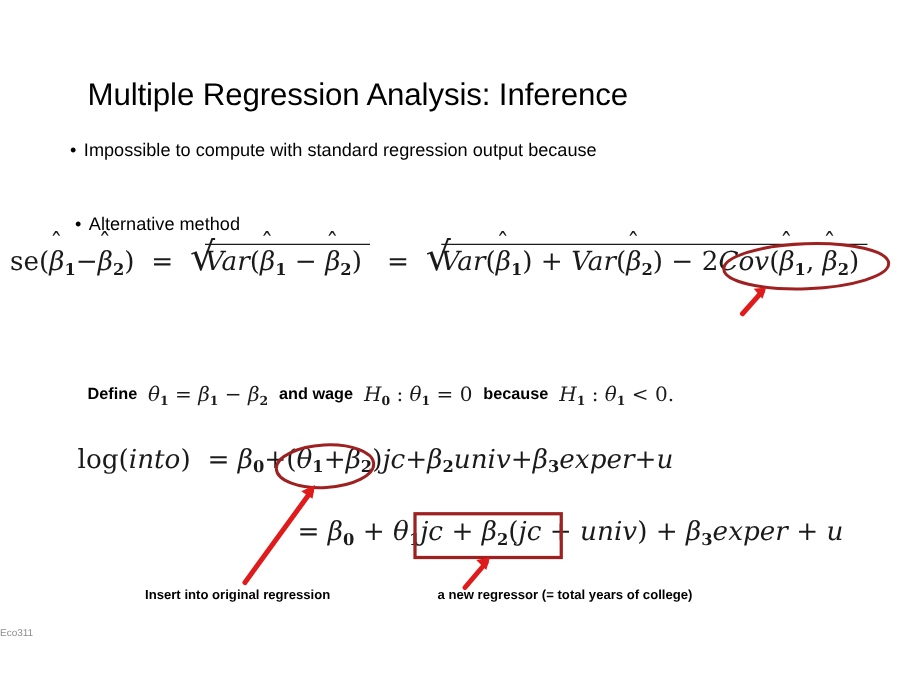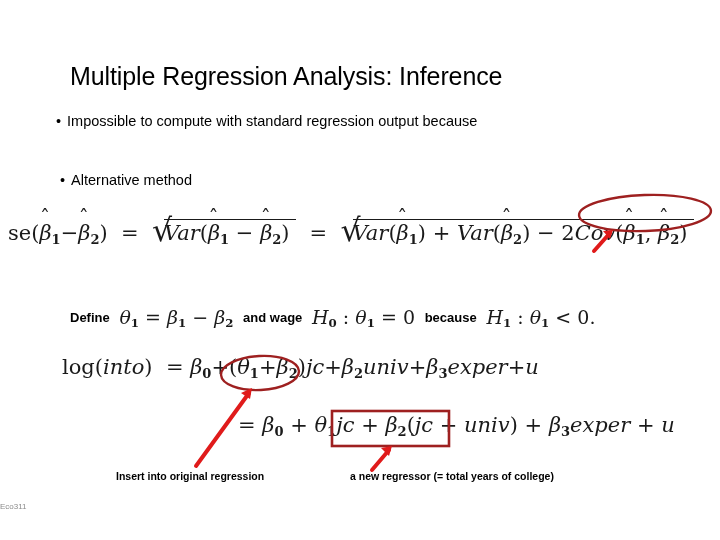--- a/index.html
+++ b/index.html
@@ -71,21 +71,20 @@
     transform: translateX(-55%);
     font-size: 0.95em;
     font-style: normal;
     line-height: 1;
   }
   .sqrt {
     display: inline-block;
     position: relative;
     padding-left: 12px;
     padding-top: 2px;
-    margin-top: 24px;
   }
   .sqrt::before {
     content: "\221A";
     position: absolute;
     left: 0;
     top: -2px;
     font-size: 1.5em;
     font-style: normal;
     line-height: 1;
   }
@@ -117,21 +116,21 @@
   
   #define-line {
     position: absolute;
     left: 70px;
     top: 306px;
     font-size: 13px;
     font-weight: bold;
     white-space: nowrap;
     color: #000000;
   }
-  #define-line .math { font-size: 19px; font-weight: normal; }
+  #define-line .math { font-size: 16px; font-weight: normal; }
   #define-line .word { vertical-align: 2px; }
 
   
   #eq-wage-1 {
     position: absolute;
     left: 62px;
     top: 355px;
     font-size: 21px;
   }
   #eq-wage-2 {

